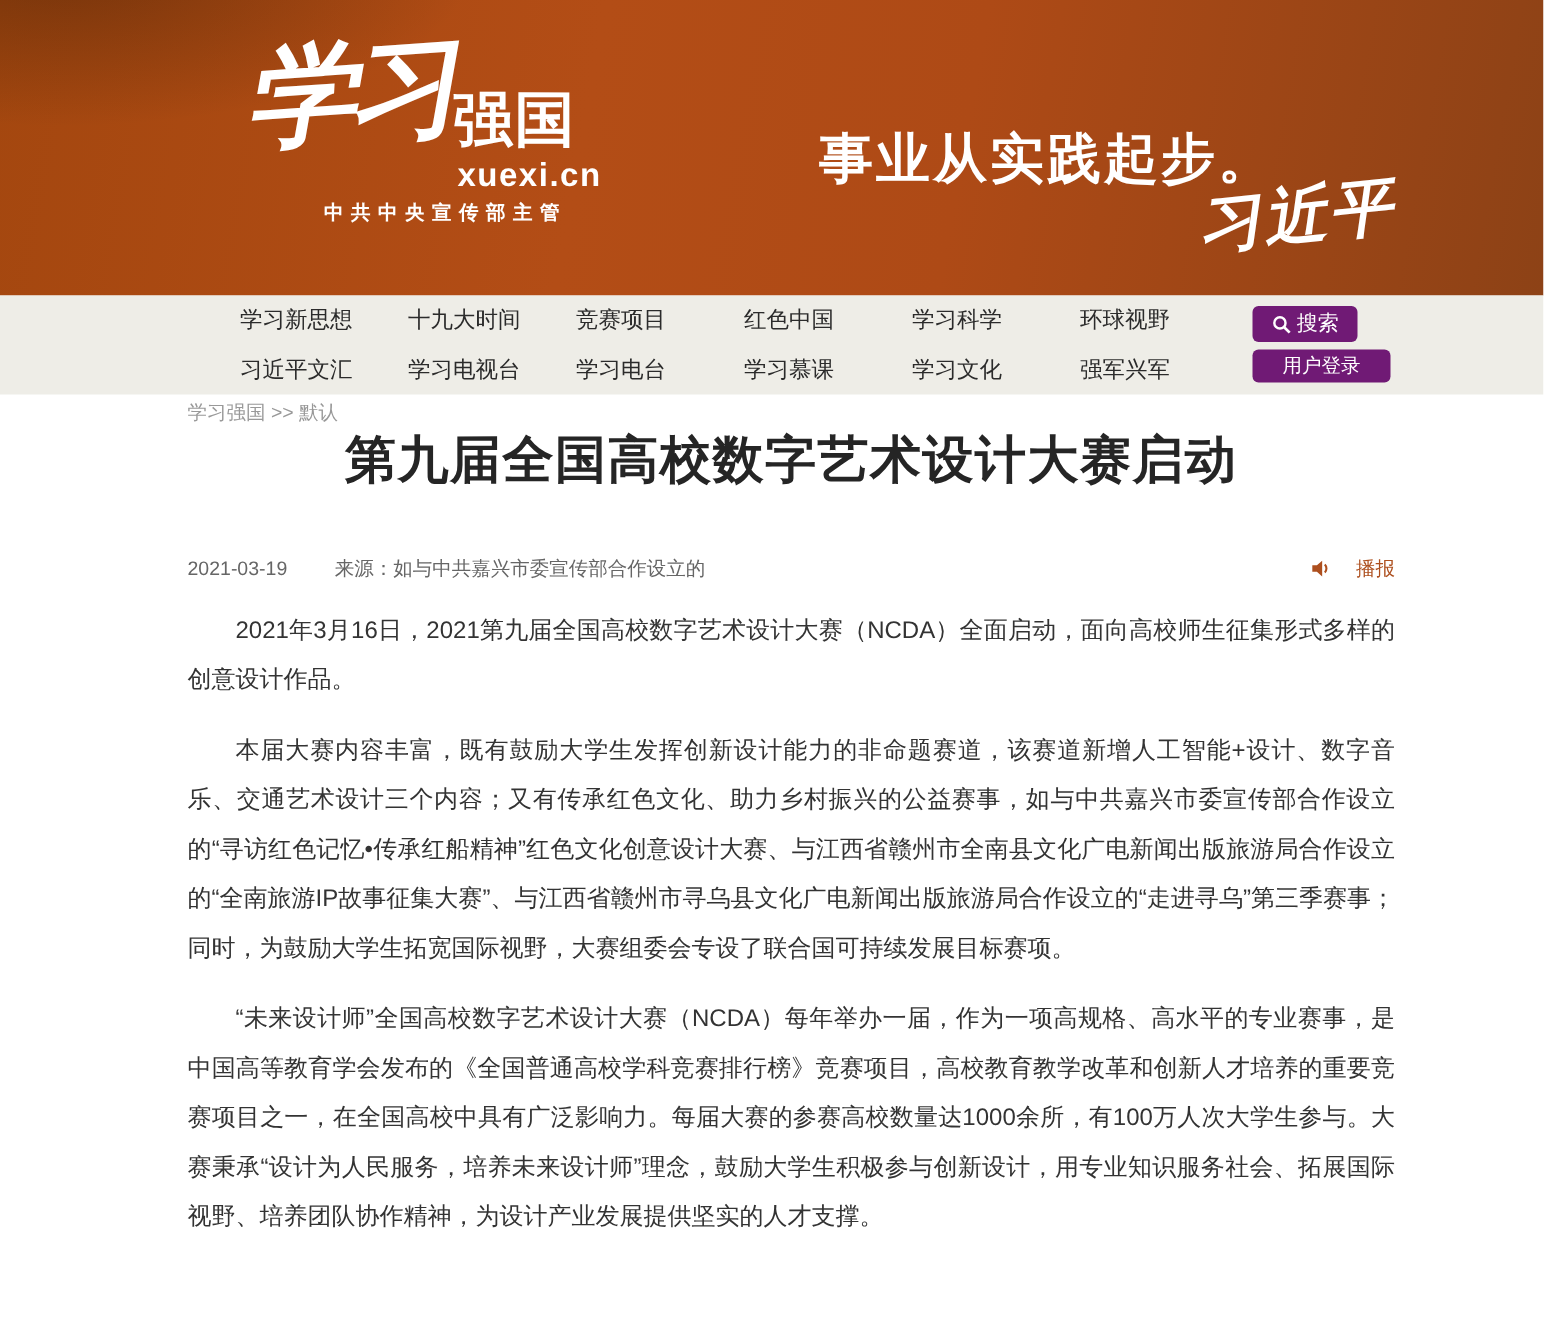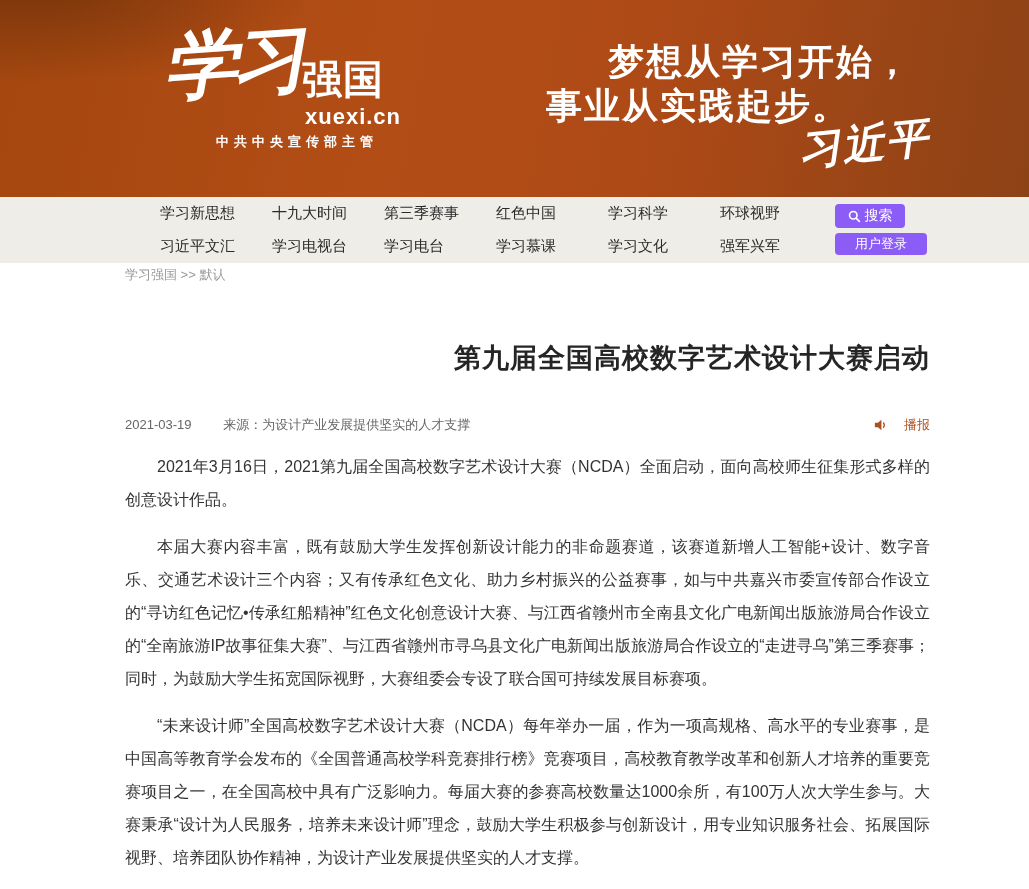--- a/index.html
+++ b/index.html
@@ -62,35 +62,35 @@
   .nav-grid {
     position: absolute; left: 160px; top: 0; width: 680px; height: 66px;
     display: grid; grid-template-columns: repeat(6, 112px);
     grid-template-rows: 33px 33px; align-items: center;
   }
   .nav-item {
     font-size: 15px; color: #2b2b2b; cursor: pointer; white-space: nowrap;
   }
   .btn {
     position: absolute; left: 835px;
-    background: #8b5cf6; color: #fff; border: none; border-radius: 4px;
+    background: #701a75; color: #fff; border: none; border-radius: 4px;
     display: flex; align-items: center; justify-content: center;
     cursor: pointer; font-family: Liberation Sans, sans-serif;
   }
   .btn-search { top: 7px; width: 70px; height: 24px; font-size: 14px; gap: 4px; }
   .btn-login  { top: 36px; width: 92px; height: 22px; font-size: 13px; }
 
   
   .content { margin-left: 125px; width: 805px; }
   .breadcrumb {
     margin-top: 3px; font-size: 13px; color: #999; cursor: pointer;
   }
   .article-title {
-    margin-top: 56px; text-align: right;
-    font-size: 27px; font-weight: bold; color: #252525; letter-spacing: 1px;
+    text-align: center;
+    font-size: 34px; font-weight: bold; color: #252525; letter-spacing: 1px;
   }
   .meta-row {
     margin-top: 40px; display: flex; align-items: flex-end; justify-content: space-between;
   }
   .meta-left { font-size: 13px; color: #666; }
   .meta-left .src { margin-left: 28px; }
   .broadcast {
     font-size: 13px; color: #ad4f1e; display: flex; align-items: center; gap: 16px;
     cursor: pointer;
   }
@@ -101,30 +101,29 @@
   }
 </style>
 </head>
 <body>
 
 <div class="header">
   <div class="logo-calligraphy">学习</div>
   <div class="logo-bold">强国</div>
   <div class="logo-domain">xuexi.cn</div>
   <div class="logo-subtitle">中共中央宣传部主管</div>
-  <div class="tagline1">梦想从学习开始，</div>
   <div class="tagline2">事业从实践起步。</div>
   <div class="signature">习近平</div>
 </div>
 
 <div class="nav">
   <div class="nav-grid">
     <span class="nav-item">学习新思想</span>
     <span class="nav-item">十九大时间</span>
-    <span class="nav-item">第三季赛事</span>
+    <span class="nav-item">竞赛项目</span>
     <span class="nav-item">红色中国</span>
     <span class="nav-item">学习科学</span>
     <span class="nav-item">环球视野</span>
     <span class="nav-item">习近平文汇</span>
     <span class="nav-item">学习电视台</span>
     <span class="nav-item">学习电台</span>
     <span class="nav-item">学习慕课</span>
     <span class="nav-item">学习文化</span>
     <span class="nav-item">强军兴军</span>
   </div>
@@ -143,21 +142,21 @@
 </div>
 
 <div class="content">
   <div class="breadcrumb">学习强国 &gt;&gt; 默认</div>
 
   <h1 class="article-title">第九届全国高校数字艺术设计大赛启动</h1>
 
   <div class="meta-row">
     <div class="meta-left">
       <span>2021-03-19</span>
-      <span class="src">来源：为设计产业发展提供坚实的人才支撑</span>
+      <span class="src">来源：如与中共嘉兴市委宣传部合作设立的</span>
     </div>
     <div class="broadcast">
       <span style="display:inline-flex">
         <svg width="14" height="14" viewBox="0 0 16 16">
           <polygon points="1,5.5 4.5,5.5 8.5,2 8.5,14 4.5,10.5 1,10.5" fill="#ad4f1e"></polygon>
           <path d="M10.5 5 A4.2 4.2 0 0 1 10.5 11" fill="none" stroke="#ad4f1e" stroke-width="1.6"></path>
         </svg>
       </span>
       <span>播报</span>
     </div>

